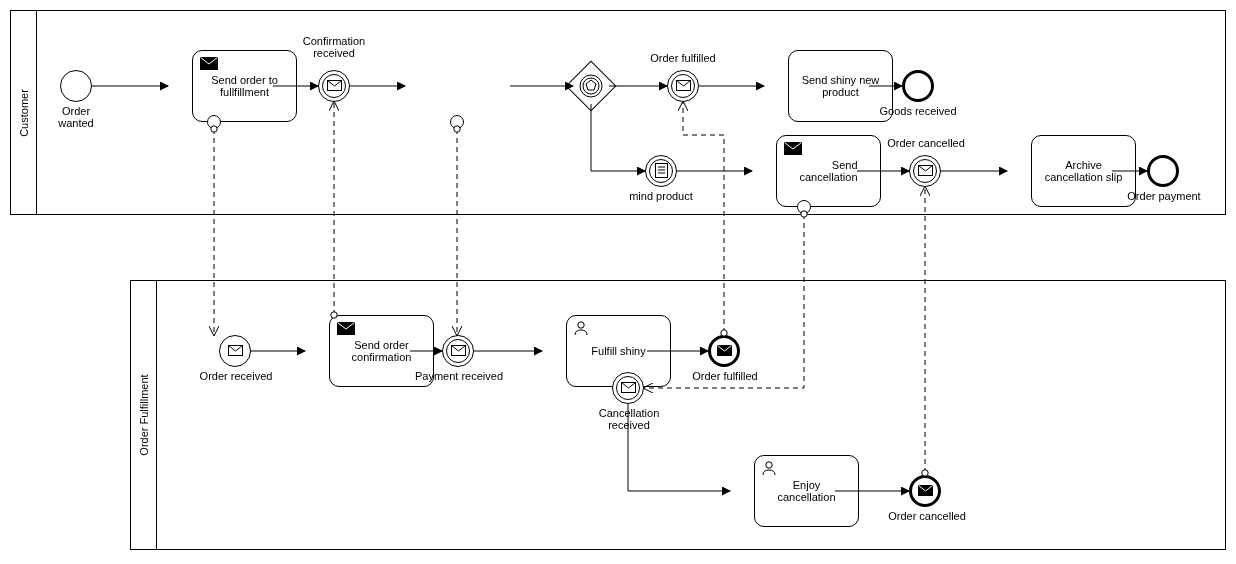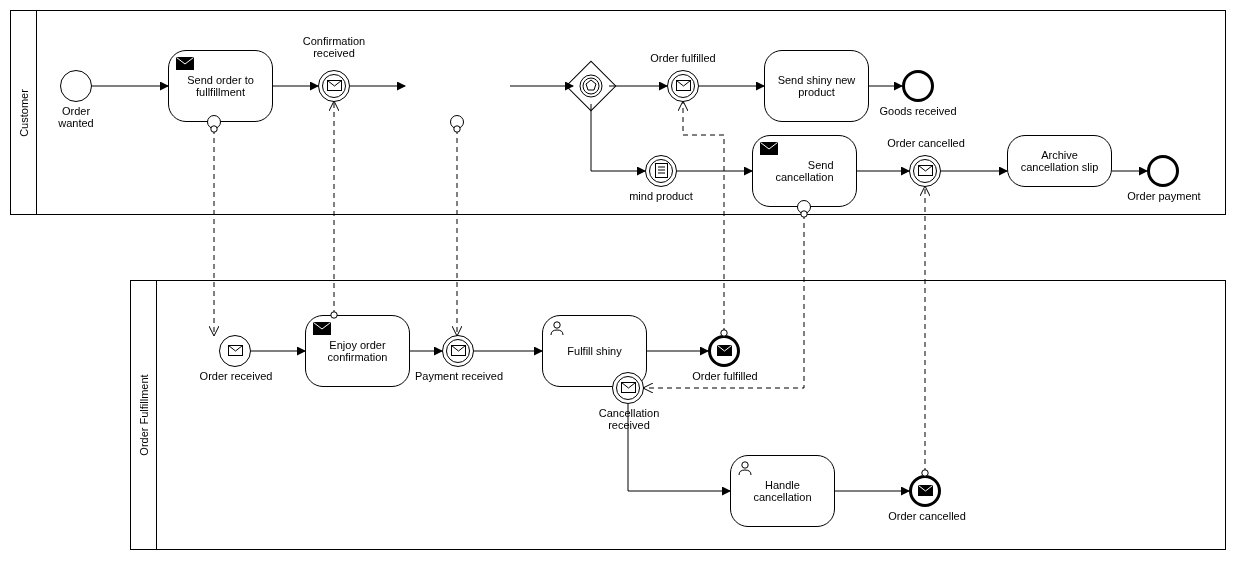--- a/index.html
+++ b/index.html
@@ -1,20 +1,20 @@
 <!DOCTYPE html>
 <html><head>
 <meta charset="utf-8">
 <style>
   html,body{margin:0;padding:0;background:#fff;font-family:Arial,Helvetica,sans-serif;font-size:11px;color:#000;}
   .stage{position:relative;width:1236px;height:564px;}
   .pool{position:absolute;border:1px solid #000;box-sizing:border-box;}
   .pool-label{position:absolute;left:0;top:0;bottom:0;width:25px;border-right:1px solid #000;display:flex;align-items:center;justify-content:center;}
   .pool-label span{transform:rotate(-90deg);white-space:nowrap;font-size:11px;}
-  .task{position:absolute;border:1px solid #000;border-radius:18px;background:#fff;display:flex;align-items:center;justify-content:center;text-align:center;padding:2px 4px;box-sizing:border-box;}
+  .task{position:absolute;border:1px solid #000;border-radius:10px;background:#fff;display:flex;align-items:center;justify-content:center;text-align:center;padding:2px 4px;box-sizing:border-box;margin-left:24px;}
   .event{position:absolute;width:32px;height:32px;border-radius:50%;background:#fff;display:flex;align-items:center;justify-content:center;box-sizing:border-box;}
   .event.thin{border:1px solid #000;}
   .event.double{border:1px solid #000;}
   .event.double::after{content:"";position:absolute;inset:3px;border:1px solid #000;border-radius:50%;}
   .event.thick{border:3px solid #000;}
   .caption{position:absolute;text-align:center;font-size:11px;white-space:pre-line;}
   .gateway{position:absolute;width:36px;height:36px;}
   .gateway .diamond{position:absolute;inset:0;border:1px solid #000;transform:rotate(45deg);background:#fff;}
   svg.overlay{position:absolute;inset:0;width:100%;height:100%;pointer-events:none;}
 </style>
@@ -117,21 +117,21 @@
   <div class="event double" style="left:909px;top:155px;">
     <span style="position:relative;z-index:2;">
       <svg width="15" height="11" viewBox="0 0 15 11">
           <rect x="0.5" y="0.5" width="14" height="10" fill="#fff" stroke="#000"></rect>
           <path d="M0.5 0.5 L7.5 6 L14.5 0.5" fill="none" stroke="#000"></path>
         </svg>
     </span>
   </div>
   <div class="caption" style="left:886px;top:137px;width:80px;">Order cancelled</div>
 
-  <div class="task" style="left:1007px;top:135px;width:105px;height:52px;">
+  <div class="task" style="left:1007px;top:135px;width:105px;height:72px;">
     <span style="white-space:pre-line;">Archive
 cancellation slip</span>
   </div>
 
   <div class="event thick" style="left:1147px;top:155px;"></div>
   <div class="caption" style="left:1125px;top:190px;width:78px;">Order payment</div>
 
   <div class="event thin" style="left:219px;top:335px;">
     <span>
       <svg width="15" height="11" viewBox="0 0 15 11">
@@ -142,21 +142,21 @@
   </div>
   <div class="caption" style="left:199px;top:370px;width:74px;">Order received</div>
 
   <div class="task" style="left:305px;top:315px;width:105px;height:72px;">
     <span style="position:absolute;left:7px;top:6px;">
       <svg width="18" height="13" viewBox="0 0 18 13">
           <rect x="0.5" y="0.5" width="17" height="12" fill="#000" stroke="#000"></rect>
           <path d="M0.5 0.5 L9 7 L17.5 0.5" fill="none" stroke="#fff" stroke-width="1"></path>
         </svg>
     </span>
-    <span style="white-space:pre-line;">Enjoy order
+    <span style="white-space:pre-line;">Send order
 confirmation</span>
   </div>
 
   <div class="event double" style="left:442px;top:335px;">
     <span style="position:relative;z-index:2;">
       <svg width="15" height="11" viewBox="0 0 15 11">
           <rect x="0.5" y="0.5" width="14" height="10" fill="#fff" stroke="#000"></rect>
           <path d="M0.5 0.5 L7.5 6 L14.5 0.5" fill="none" stroke="#000"></path>
         </svg>
     </span>
@@ -194,21 +194,21 @@
   </div>
   <div class="caption" style="left:690px;top:370px;width:70px;">Order fulfilled</div>
 
   <div class="task" style="left:730px;top:455px;width:105px;height:72px;">
     <span style="position:absolute;left:7px;top:5px;">
       <svg width="14" height="15" viewBox="0 0 14 15">
           <circle cx="7" cy="4" r="3.2" fill="#fff" stroke="#000"></circle>
           <path d="M1 14 Q1 9 7 9 Q13 9 13 14" fill="#fff" stroke="#000"></path>
         </svg>
     </span>
-    <span style="white-space:pre-line;">Handle
+    <span style="white-space:pre-line;">Enjoy
 cancellation</span>
   </div>
 
   <div class="event thick" style="left:909px;top:475px;">
     <span>
       <svg width="15" height="11" viewBox="0 0 15 11">
           <rect x="0.5" y="0.5" width="14" height="10" fill="#000" stroke="#000"></rect>
           <path d="M0.5 0.5 L7.5 6 L14.5 0.5" fill="none" stroke="#fff"></path>
         </svg>
     </span>

